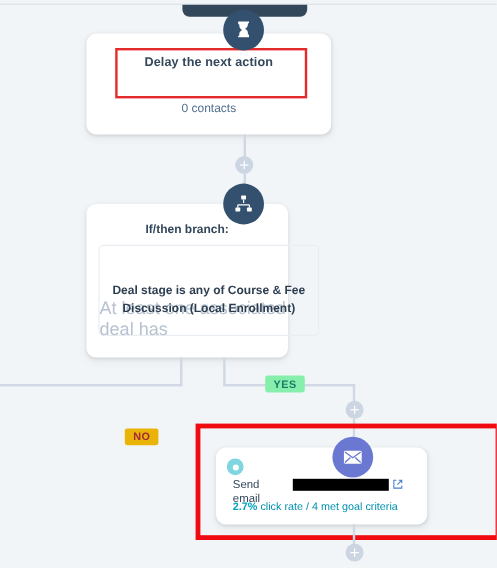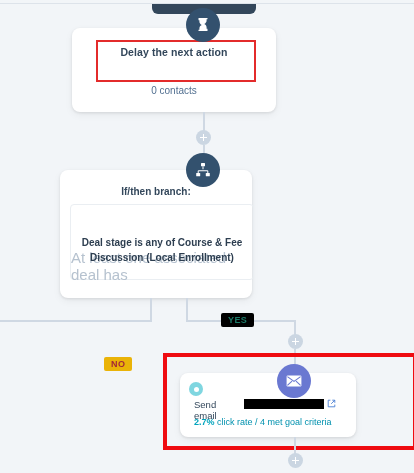--- a/index.html
+++ b/index.html
@@ -40,35 +40,35 @@
   .redbox-inner{position:absolute;border:2px solid #e32b2b;}
   #delay-redbox{left:24px;top:12px;width:156px;height:38px;}
   .delay-l1{position:absolute;left:0;right:0;top:18px;text-align:center;
             font-size:10.5px;color:#33475b;font-weight:bold;letter-spacing:.1px;}
   .delay-l2{position:absolute;left:0;right:0;top:33px;text-align:center;
             font-size:10.5px;color:#33475b;}
   .delay-l3{position:absolute;left:0;right:0;top:57px;text-align:center;
             font-size:10px;color:#516f90;}
 
   
-  #branch-card{left:60px;top:170px;width:192px;height:128px;}
+  #branch-card{left:72px;top:170px;width:168px;height:128px;}
   .branch-title{position:absolute;left:0;right:0;top:16px;text-align:center;
                 font-size:10px;color:#33475b;font-weight:bold;}
   .cond-box{position:absolute;left:10px;top:34px;width:184px;height:76px;
             border:1px solid #eaeef2;border-radius:4px;box-sizing:border-box;}
   .cond-sub{position:absolute;left:0;right:0;top:12px;
             font-size:15px;color:#b6c2cf;margin-top:32px;}
   .cond-main{position:absolute;left:10px;right:10px;top:30px;text-align:center;
              font-size:10px;color:#2d3e50;font-weight:bold;line-height:15px;}
 
   
   .badge{position:absolute;padding:2px 7px;font-size:9px;font-weight:bold;
          letter-spacing:.4px;border-radius:2px;z-index:6;}
   #badge-no{left:104px;top:313px;background:#eab308;color:#a32838;margin-top:44px;}
-  #badge-yes{left:221px;top:313px;background:#000000;color:#1b7a68;}
+  #badge-yes{left:221px;top:313px;background:#86efac;color:#1b7a68;}
 
   
   #red-frame{position:absolute;left:163px;top:353px;width:254px;height:97px;
              border:4px solid #ef0b11;box-sizing:border-box;z-index:7;}
 
   
   #email-card{left:180px;top:373px;width:176px;height:64px;z-index:3;}
   .goal-badge{position:absolute;left:9px;top:9px;width:14px;height:14px;border-radius:50%;
               background:#7fd6e0;display:flex;align-items:center;justify-content:center;}
   .goal-badge:after{content:"";width:5px;height:5px;border-radius:50%;background:#ffffff;}

